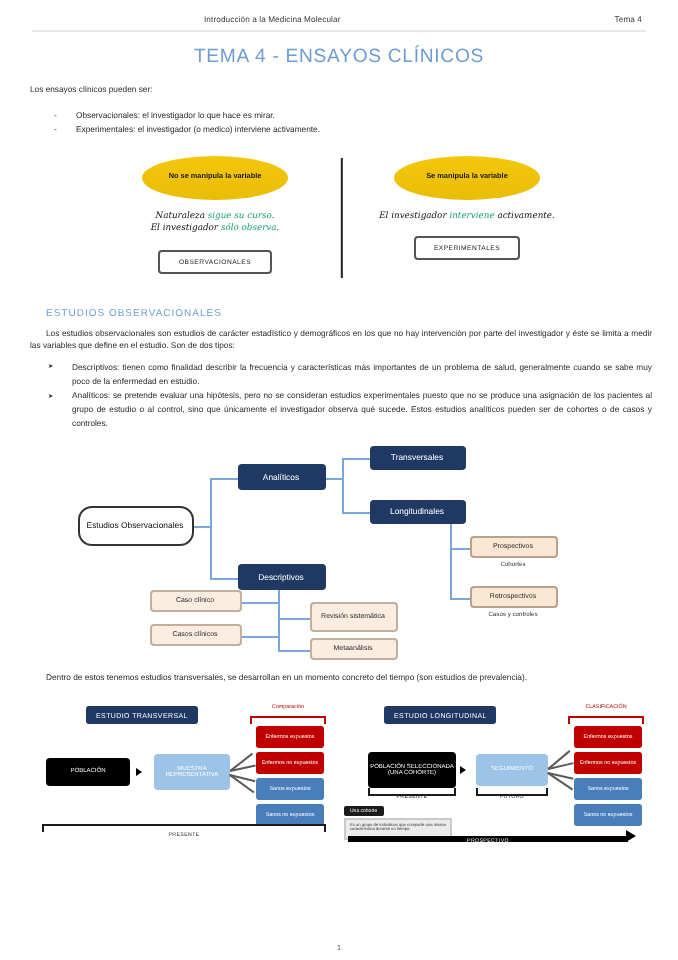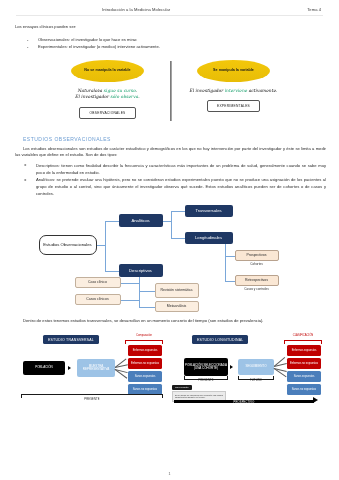--- a/index.html
+++ b/index.html
@@ -346,20 +346,21 @@
 <body>
 
 <div class="page">
 
   <div class="doc-header">
     <span class="ttl">Introducción a la Medicina Molecular</span>
     <span class="tema">Tema 4</span>
   </div>
   <div class="rule"></div>
 
+  <div class="doc-title">TEMA 4 - ENSAYOS CLÍNICOS</div>
 
   <div class="body-wrap">
 
     <div class="ptxt intro-line">Los ensayos clínicos pueden ser:</div>
 
     <ul class="dash-list">
       <li>Observacionales: el investigador lo que hace es mirar.</li>
       <li>Experimentales: el investigador (o medico) interviene activamente.</li>
     </ul>
 

